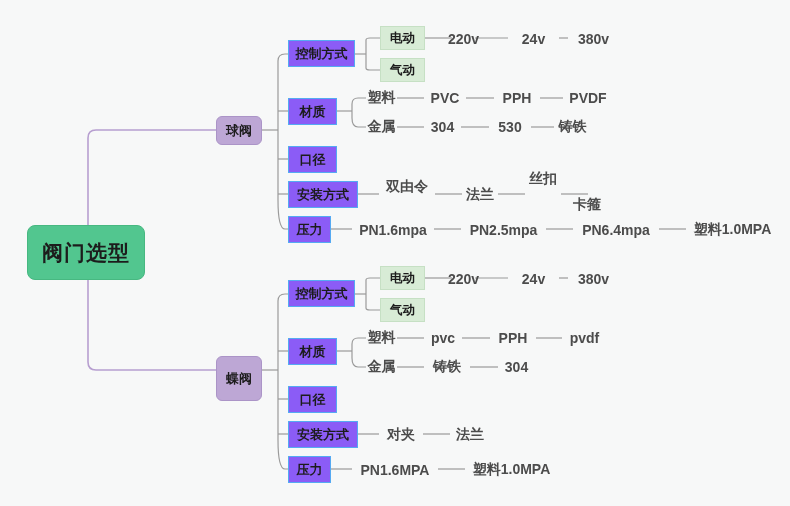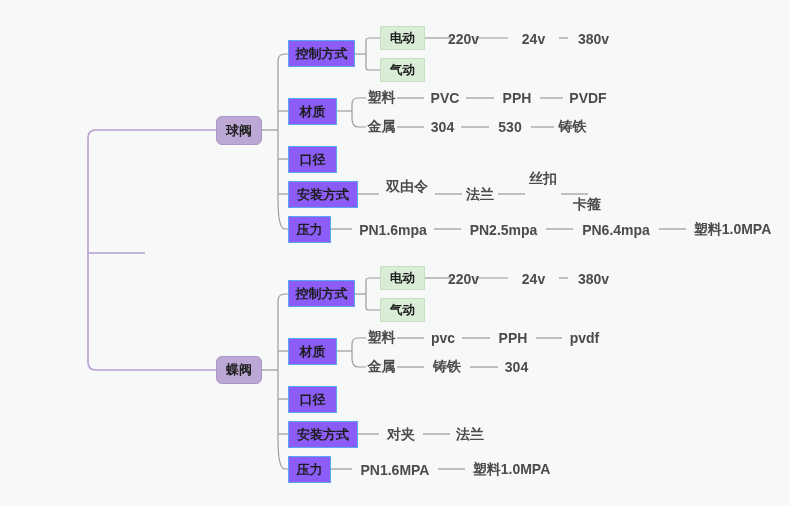--- a/index.html
+++ b/index.html
@@ -125,20 +125,23 @@
       <path d="M536 338 H562"></path>
       <path d="M397 367 H424"></path>
       <path d="M470 367 H498"></path>
       <path d="M358 434 H379"></path>
       <path d="M423 434 H450"></path>
       <path d="M331 469 H352"></path>
       <path d="M438 469 H465"></path>
     </g>
   </svg>
 
+  <div class="node root" style="left:27px;top:225px;width:118px;height:55px;">
+    <span>阀门选型</span>
+  </div>
 
   <div class="node lvl2" style="left:216px;top:116px;width:46px;height:29px;align-items:center;">
     <span>球阀</span>
   </div>
 
   <div class="node lvl3" style="left:288px;top:40px;width:67px;height:27px;">
     <span>控制方式</span>
   </div>
   <div class="node lvl4-box" style="left:380px;top:26px;width:45px;height:24px;">
     <span>电动</span>
@@ -213,21 +216,21 @@
   <div class="node plain" style="left:461px;top:221px;width:85px;height:17px;">
     <span>PN2.5mpa</span>
   </div>
   <div class="node plain" style="left:573px;top:221px;width:86px;height:17px;">
     <span>PN6.4mpa</span>
   </div>
   <div class="node plain" style="left:686px;top:221px;width:93px;height:17px;">
     <span>塑料1.0MPA</span>
   </div>
 
-  <div class="node lvl2" style="left:216px;top:356px;width:46px;height:28px;text-align:right;">
+  <div class="node lvl2" style="left:216px;top:356px;width:46px;height:45px;text-align:right;">
     <span>蝶阀</span>
   </div>
 
   <div class="node lvl3" style="left:288px;top:280px;width:67px;height:27px;">
     <span>控制方式</span>
   </div>
   <div class="node lvl4-box" style="left:380px;top:266px;width:45px;height:24px;">
     <span>电动</span>
   </div>
   <div class="node lvl4-box" style="left:380px;top:298px;width:45px;height:24px;">

